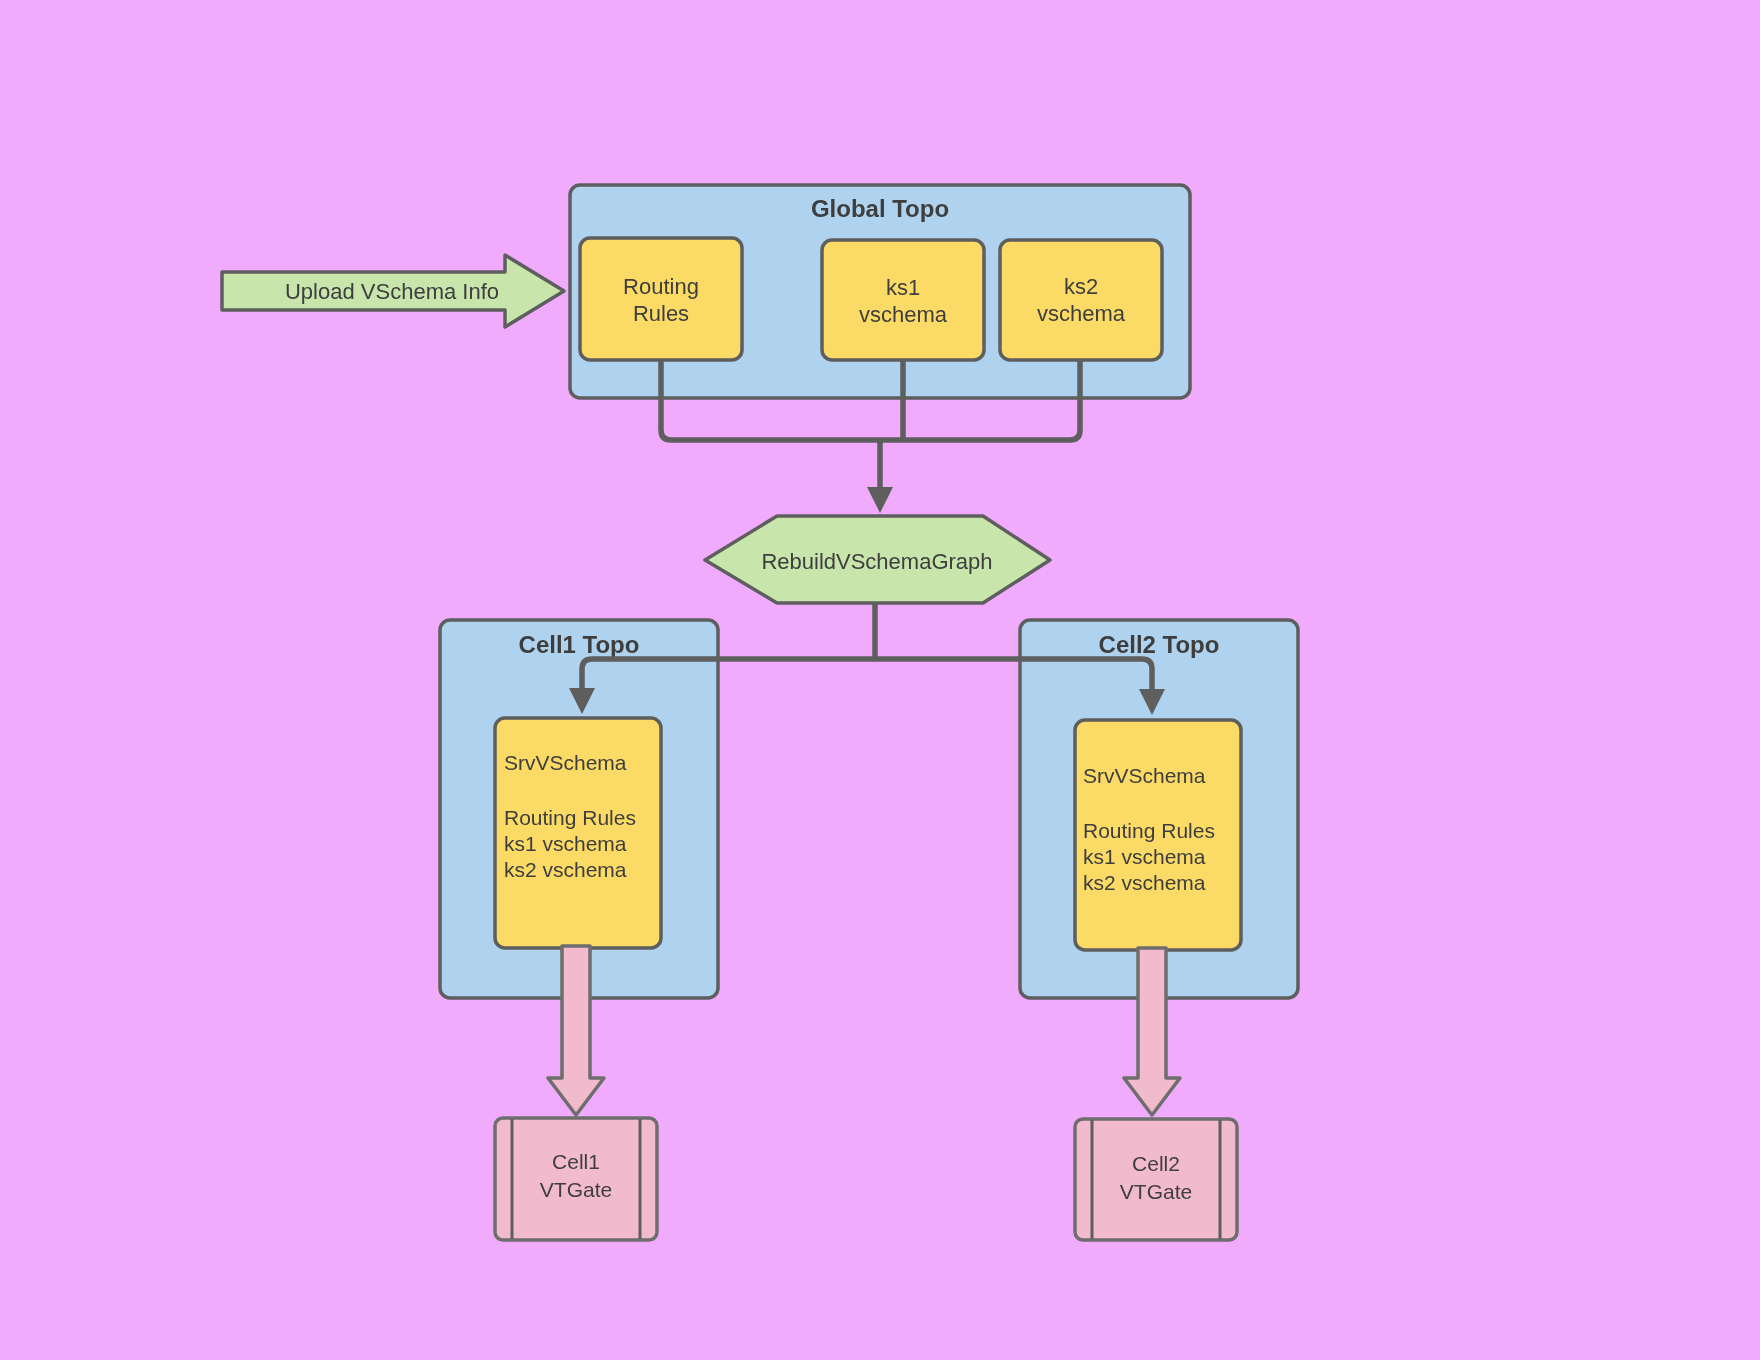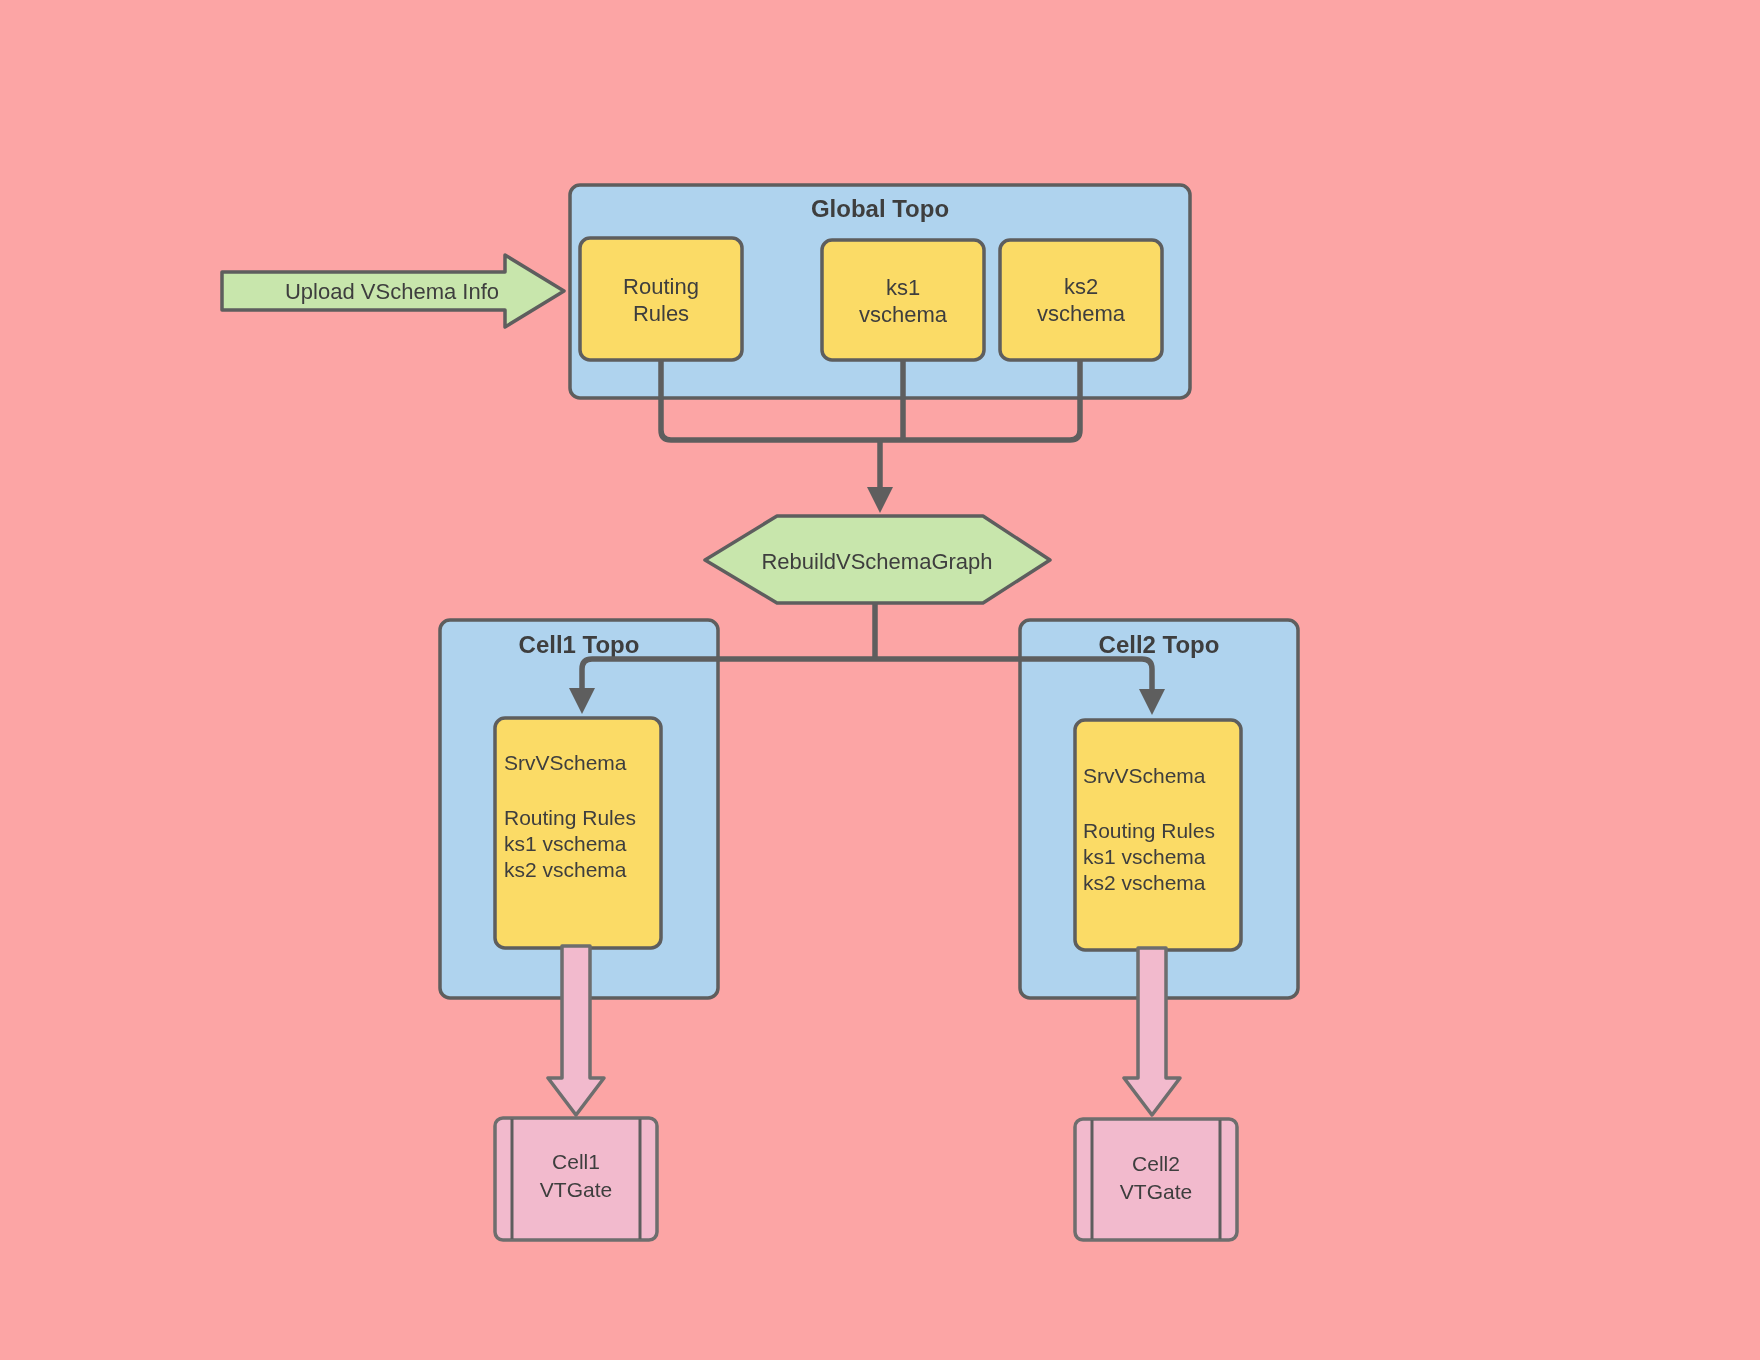--- a/index.html
+++ b/index.html
@@ -4,21 +4,21 @@
 <style>
   :root{
     --container-blue:#AFD3EE;
     --node-yellow:#FBDB66;
     --accent-green:#C8E6AC;
     --accent-pink:#F2BACD;
     --line-gray:#5E5E5E;
     --text-dark:#3E3E3E;
   }
   html,body{margin:0;padding:0;background:#ffffff;}
-  .stage{width:1760px;height:1360px;background:#fca5a5;position:relative;}
+  .stage{width:1760px;height:1360px;background:#f0abfc;position:relative;}
   svg text{
     font-family:"Liberation Sans","DejaVu Sans",sans-serif;
     fill:var(--text-dark);
   }
   .box-blue{fill:var(--container-blue);stroke:var(--line-gray);stroke-width:3.5;}
   .box-yellow{fill:var(--node-yellow);stroke:var(--line-gray);stroke-width:3.5;}
   .shape-green{fill:var(--accent-green);stroke:var(--line-gray);stroke-width:3.5;stroke-linejoin:round;}
   .shape-pink{fill:var(--accent-pink);stroke:#6E6E6E;stroke-width:3.5;stroke-linejoin:round;}
   .connector{fill:none;stroke:var(--line-gray);stroke-width:5.5;stroke-linecap:butt;}
   .arrowhead{fill:var(--line-gray);stroke:none;}

